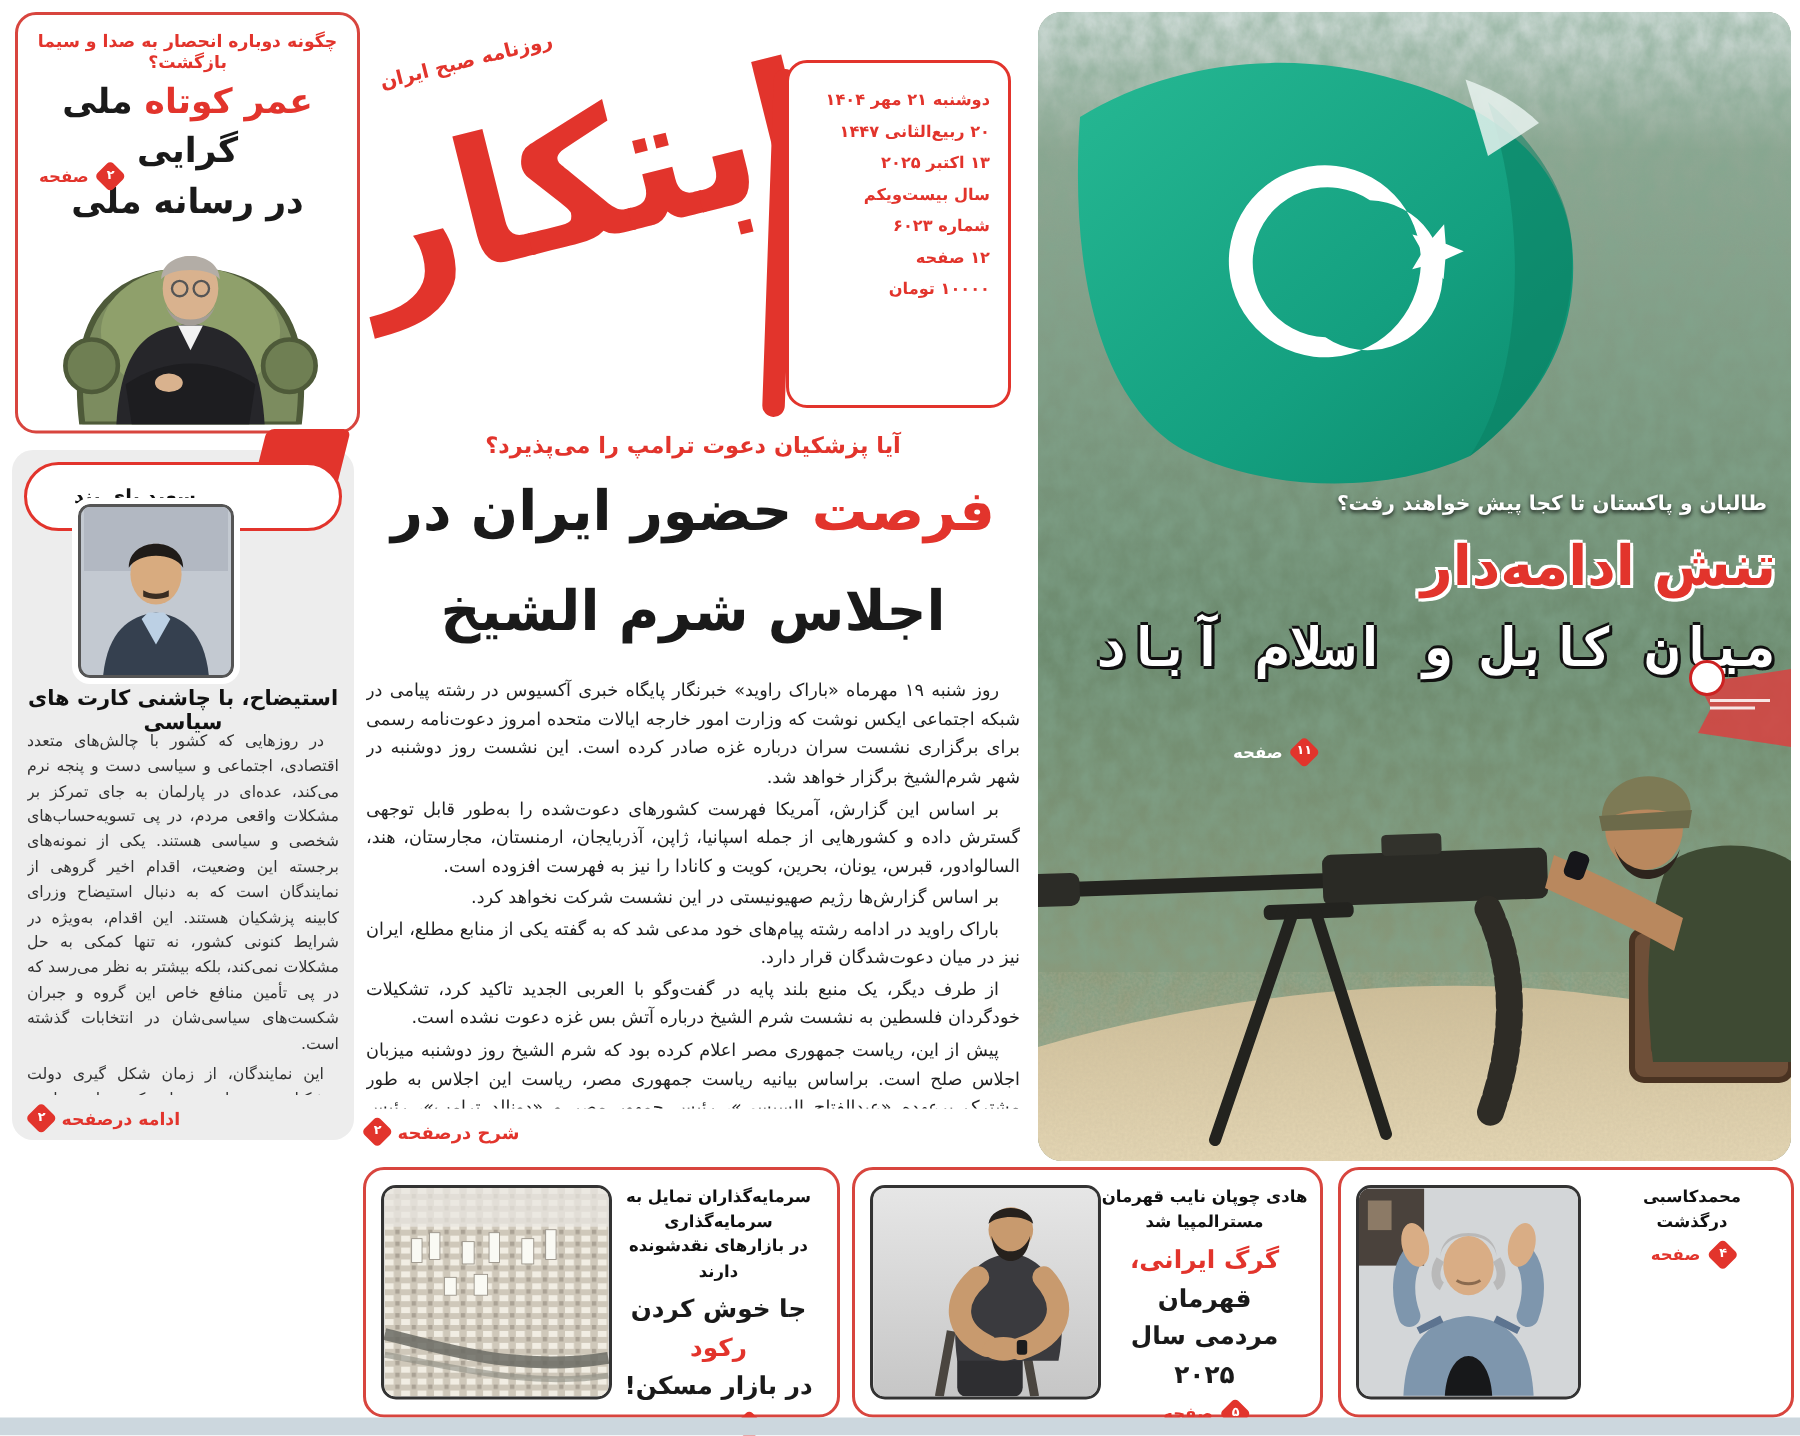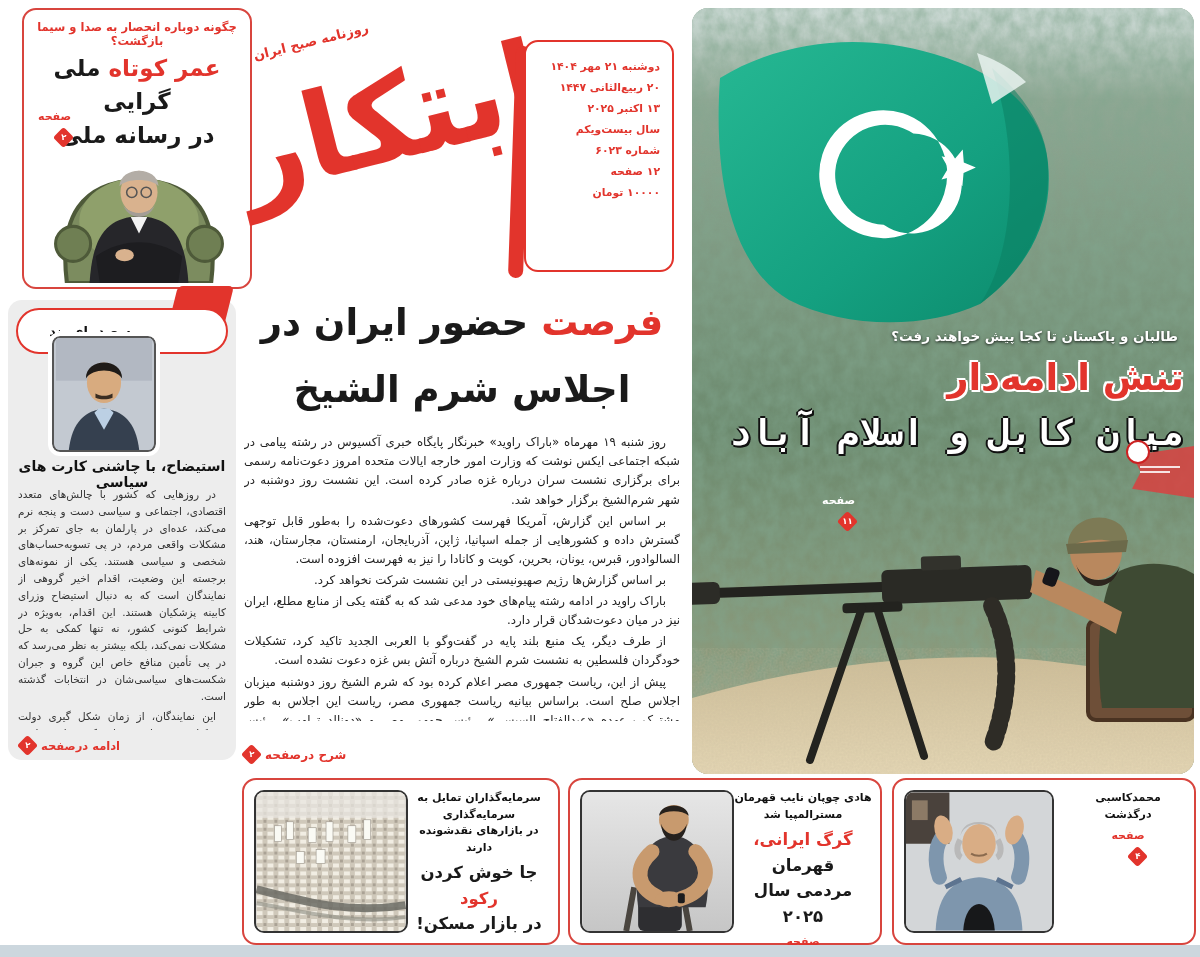--- a/index.html
+++ b/index.html
@@ -10,26 +10,26 @@
   }
   .abs{position:absolute;}
   .rtl{direction:rtl;}
   .red{color:#e2342c;}
 
   
   .dia{display:inline-flex;align-items:center;justify-content:center;
        width:15px;height:15px;background:#e2342c;transform:rotate(45deg);
        border-radius:3px;flex:none;}
   .dia > span{transform:rotate(-45deg);color:#fff;font-size:8.5px;font-weight:bold;line-height:1;}
-  .pgbadge{display:inline-flex;align-items:flex-end;gap:7px;
-           color:#e2342c;font-size:11px;font-weight:bold;flex-direction:column;}
+  .pgbadge{display:inline-flex;align-items:center;gap:7px;
+           color:#e2342c;font-size:11px;font-weight:bold;}
   .pgbadge.white{color:#fff;}
 
   
-  .tl-box{left:22px;top:8px;width:226px;height:277px;border:2px solid #d8453e;
+  .tl-box{left:10px;top:8px;width:226px;height:277px;border:2px solid #d8453e;
           border-radius:14px;background:#fff;overflow:hidden;}
   .tl-kicker{margin-top:10px;font-size:11.5px;font-weight:bold;color:#e2342c;text-align:center;}
   .tl-title{font-size:23px;font-weight:800;text-align:center;line-height:1.45;margin-top:4px;letter-spacing:-.5px;}
   .tl-badge{position:absolute;left:14px;top:100px;}
   .tl-photo{position:absolute;left:12px;right:8px;top:106px;bottom:4px;}
 
   
   .logo-wrap{left:230px;top:0;width:330px;height:290px;}
   .logo-tagline{position:absolute;left:22px;top:34px;color:#e2342c;font-size:13px;
                 font-weight:bold;transform:rotate(-14deg);white-space:nowrap;}
@@ -156,20 +156,21 @@
     <div>۲۰ ربیع‌الثانی ۱۴۴۷</div>
     <div>۱۳ اکتبر ۲۰۲۵</div>
     <div>سال بیست‌ویکم</div>
     <div>شماره ۶۰۲۳</div>
     <div>۱۲ صفحه</div>
     <div>۱۰۰۰۰ تومان</div>
   </div>
 </div>
 
 <div class="abs lead">
+  <div class="lead-kicker rtl">آیا پزشکیان دعوت ترامپ را می‌پذیرد؟</div>
   <div class="lead-title" dir="rtl">
     <span class="red">فرصت</span>
     <span>حضور ایران در</span><br>
     <span>اجلاس شرم الشیخ</span>
   </div>
   <div class="lead-body">
     <p>روز شنبه ۱۹ مهرماه «باراک راوید» خبرنگار پایگاه خبری آکسیوس در رشته پیامی در شبکه اجتماعی ایکس نوشت که وزارت امور خارجه ایالات متحده امروز دعوت‌نامه رسمی برای برگزاری نشست سران درباره غزه صادر کرده است. این نشست روز دوشنبه در شهر شرم‌الشیخ برگزار خواهد شد.</p>
     <p>بر اساس این گزارش، آمریکا فهرست کشورهای دعوت‌شده را به‌طور قابل توجهی گسترش داده و کشورهایی از جمله اسپانیا، ژاپن، آذربایجان، ارمنستان، مجارستان، هند، السالوادور، قبرس، یونان، بحرین، کویت و کانادا را نیز به فهرست افزوده است.</p>
     <p>بر اساس گزارش‌ها رژیم صهیونیستی در این نشست شرکت نخواهد کرد.</p>
     <p>باراک راوید در ادامه رشته پیام‌های خود مدعی شد که به گفته یکی از منابع مطلع، ایران نیز در میان دعوت‌شدگان قرار دارد.</p>

